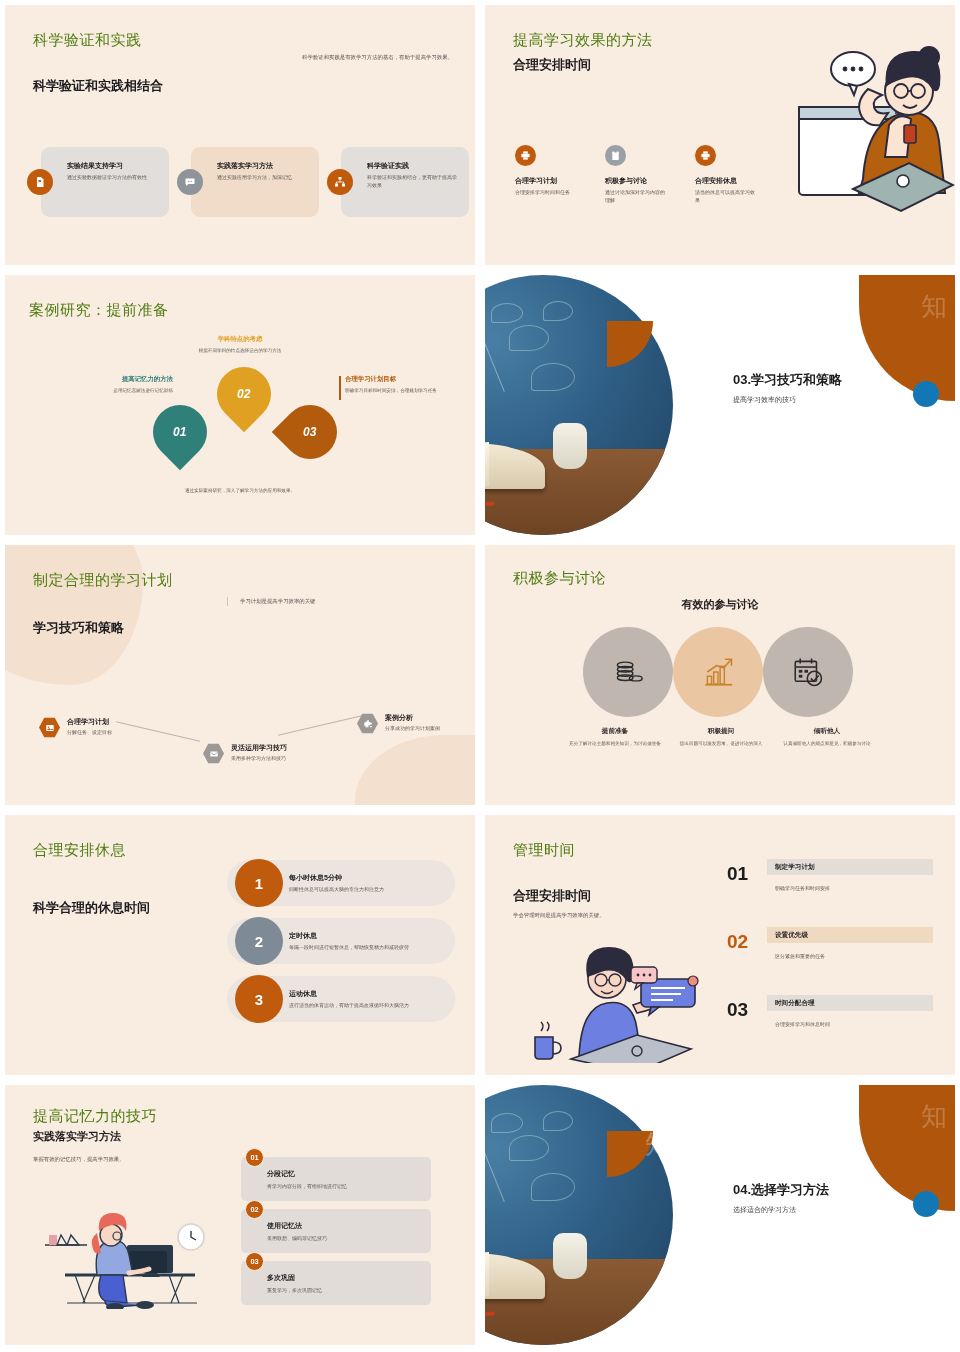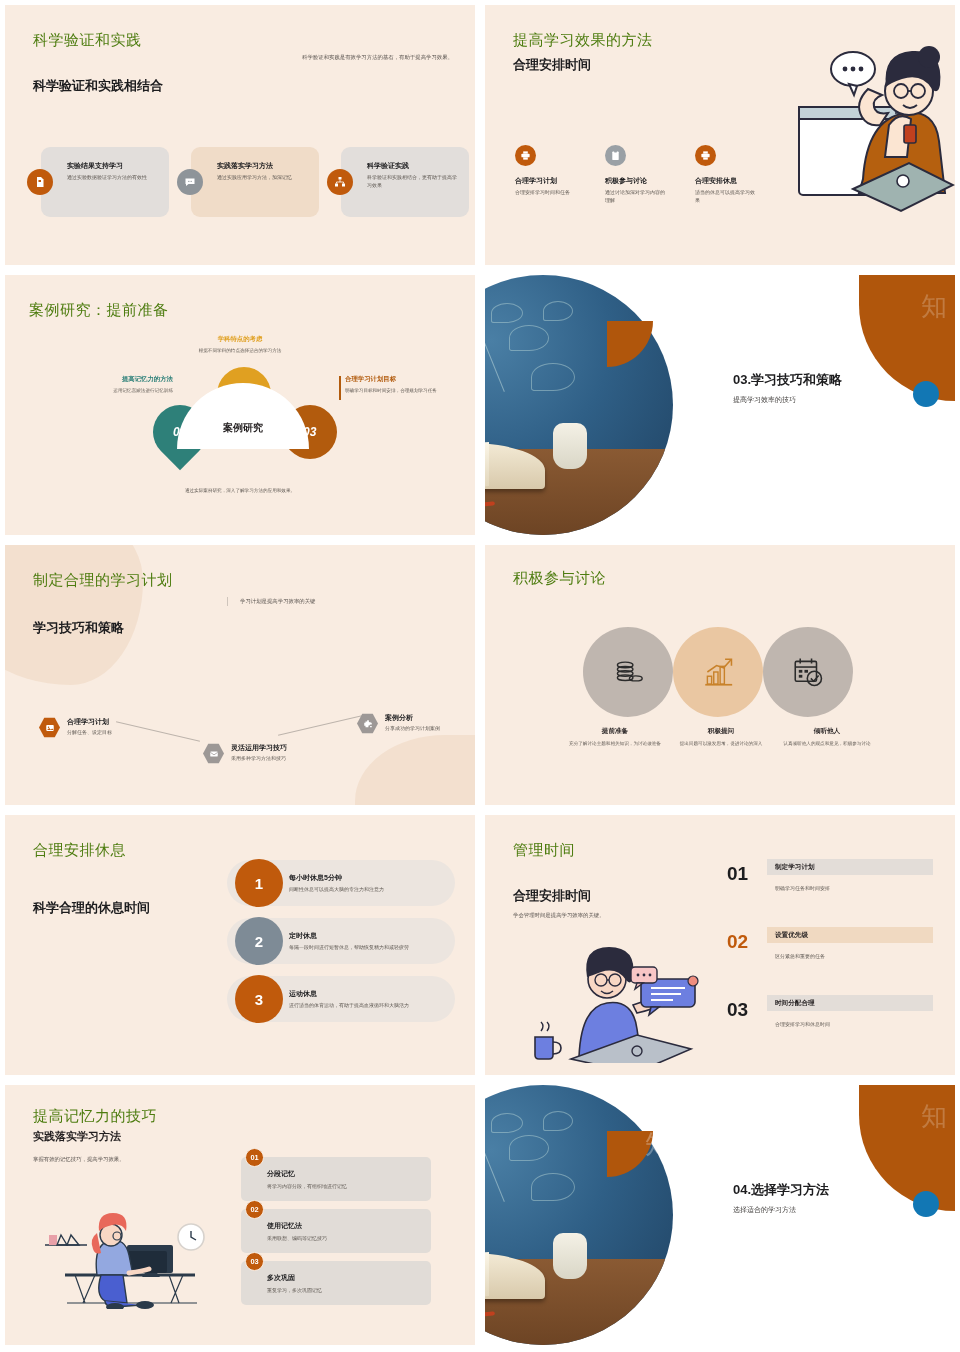--- a/index.html
+++ b/index.html
@@ -381,21 +381,20 @@
     <div class="diag">
       <div class="lobe l01">
           <span>01</span>
         </div>
       <div class="lobe l02">
           <span>02</span>
         </div>
       <div class="lobe l03">
           <span>03</span>
         </div>
-      <div class="dome">案例研究</div>
     </div>
 
     <div class="footnote micro">通过实际案例研究，深入了解学习方法的应用和效果。</div>
   </div>
 
   <div class="slide white sec" id="s4">
     <div class="photo">
       <div class="circ">
 
         <div class="stem" style="left:74px; top:30px; height:90px; transform:rotate(-22deg);"></div>
@@ -468,20 +467,21 @@
       </div>
       <div>
         <div class="item-h">案例分析</div>
         <div class="item-p" style="margin-top:2px;width:74px">分享成功的学习计划案例</div>
       </div>
     </div>
   </div>
 
   <div class="slide" id="s6">
     <div class="hd s-title">积极参与讨论</div>
+    <div class="hd2">有效的参与讨论</div>
 
     <div class="venn">
       <div class="vc v1">
         <span>
           <svg width="34" height="34" viewBox="0 0 48 48">
               <ellipse cx="20" cy="14" rx="11" ry="4" fill="none" stroke="#2b2b2b" stroke-width="2"></ellipse>
               <ellipse cx="20" cy="20" rx="11" ry="4" fill="none" stroke="#2b2b2b" stroke-width="2"></ellipse>
               <ellipse cx="20" cy="26" rx="11" ry="4" fill="none" stroke="#2b2b2b" stroke-width="2"></ellipse>
               <ellipse cx="20" cy="32" rx="11" ry="4" fill="none" stroke="#2b2b2b" stroke-width="2"></ellipse>
               <ellipse cx="35" cy="33" rx="9" ry="3.5" fill="none" stroke="#2b2b2b" stroke-width="2"></ellipse>

